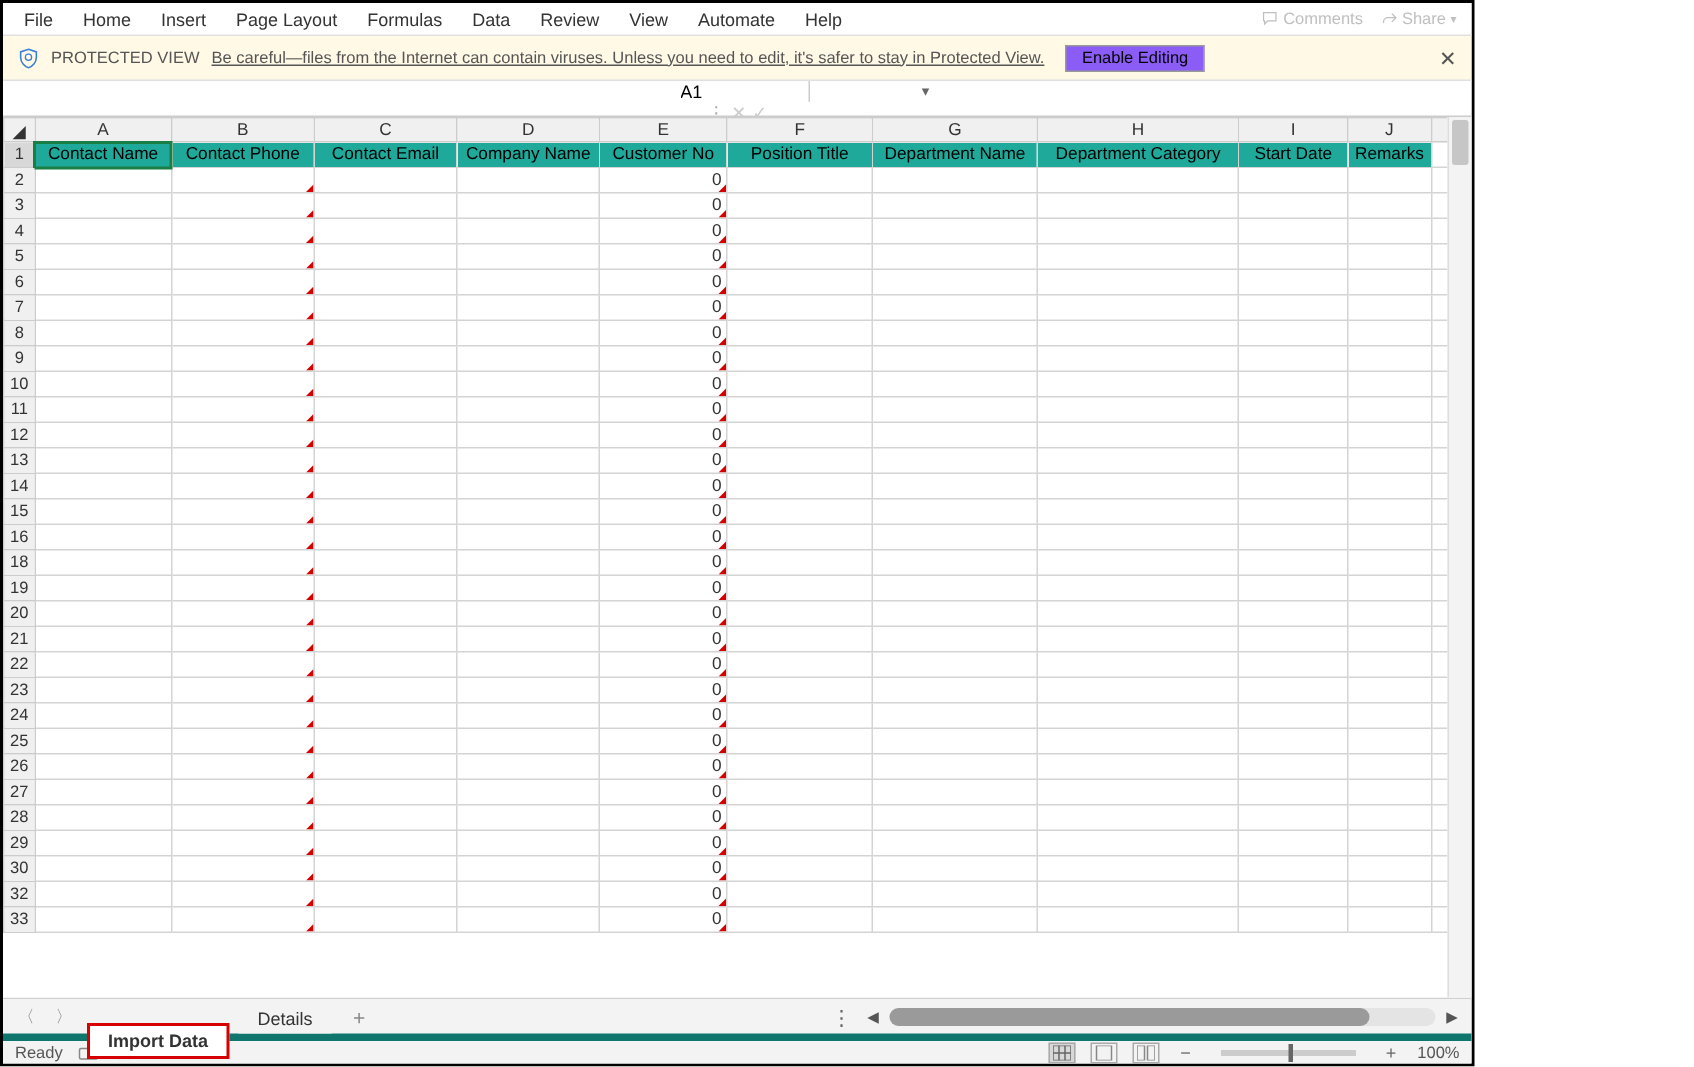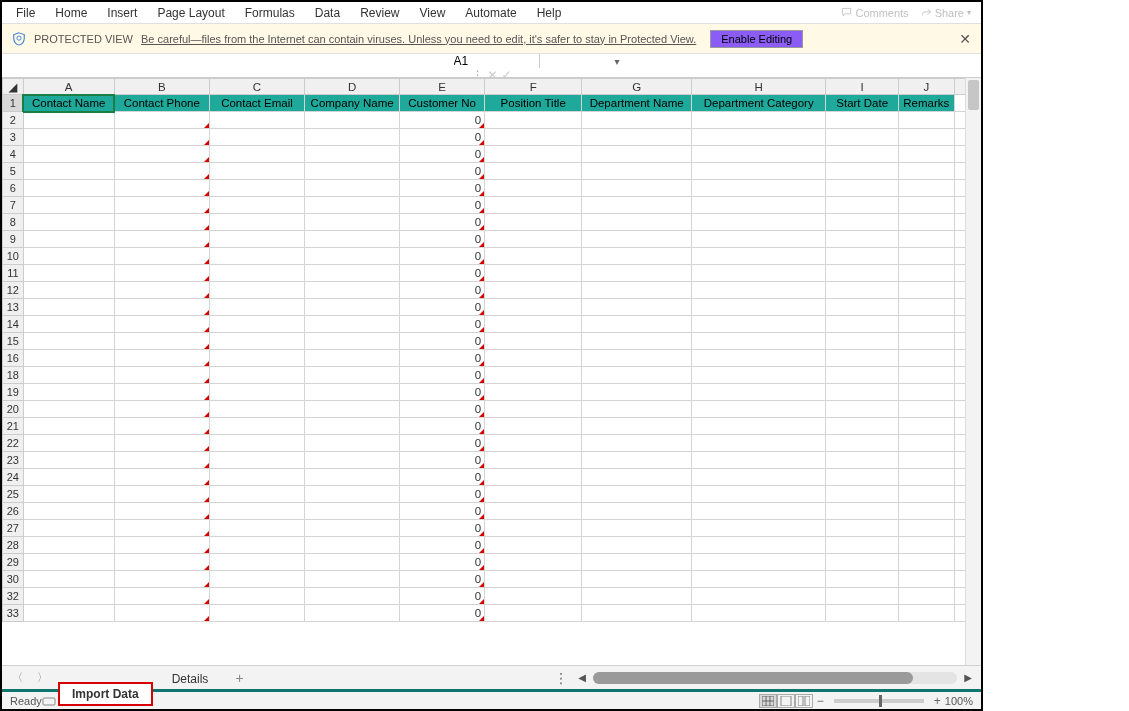--- a/index.html
+++ b/index.html
@@ -66,21 +66,21 @@
   .tabs-row .tab.active { background:#fff; border:2px solid #d70000; font-weight:600; top:16px;}
   .tabs-row .addtab { color:#888; font-size:14px; padding:0 8px;}
   .tabs-row .tabspacer { flex:1;}
   .tabs-row .dots { color:#666; font-size:14px; letter-spacing:1px;}
   .hscroll-wrap { flex:0 0 400px; display:flex; align-items:center; gap:4px;}
   .hscroll-wrap .harrow { font-size:10px; color:#555; width:14px; text-align:center;}
   .hscroll-track { flex:1; height:12px; background:#e4e4e4; border-radius:6px; position:relative;}
   .hscroll-thumb { position:absolute; left:0; top:0; bottom:0; width:88%; background:#9a9a9a; border-radius:6px;}
 
   
-  .statusbar { display:flex; align-items:center; height:20px; background:#f3f3f3; border-top:3px solid #0f766e; font-size:11px; color:#555; padding:0 8px; }
+  .statusbar { display:flex; align-items:center; height:20px; background:#f3f3f3; border-top:5px solid #0f766e; font-size:11px; color:#555; padding:0 8px; gap:10px;}
   .statusbar .sb-spacer { flex:1;}
   .statusbar .viewbtn { width:18px; height:14px; border:1px solid #aaa; display:flex; align-items:center; justify-content:center;}
   .statusbar .viewbtn.active{ background:#d8d8d8;}
   .zoom-track { width:90px; height:4px; background:#ccc; position:relative; margin:0 6px;}
   .zoom-track .zthumb { position:absolute; left:50%; top:-4px; width:3px; height:12px; background:#666;}
   .statusbar .zbtn { font-size:12px; padding:0 4px; color:#666;}
 </style>
 </head>
 <body>
 

